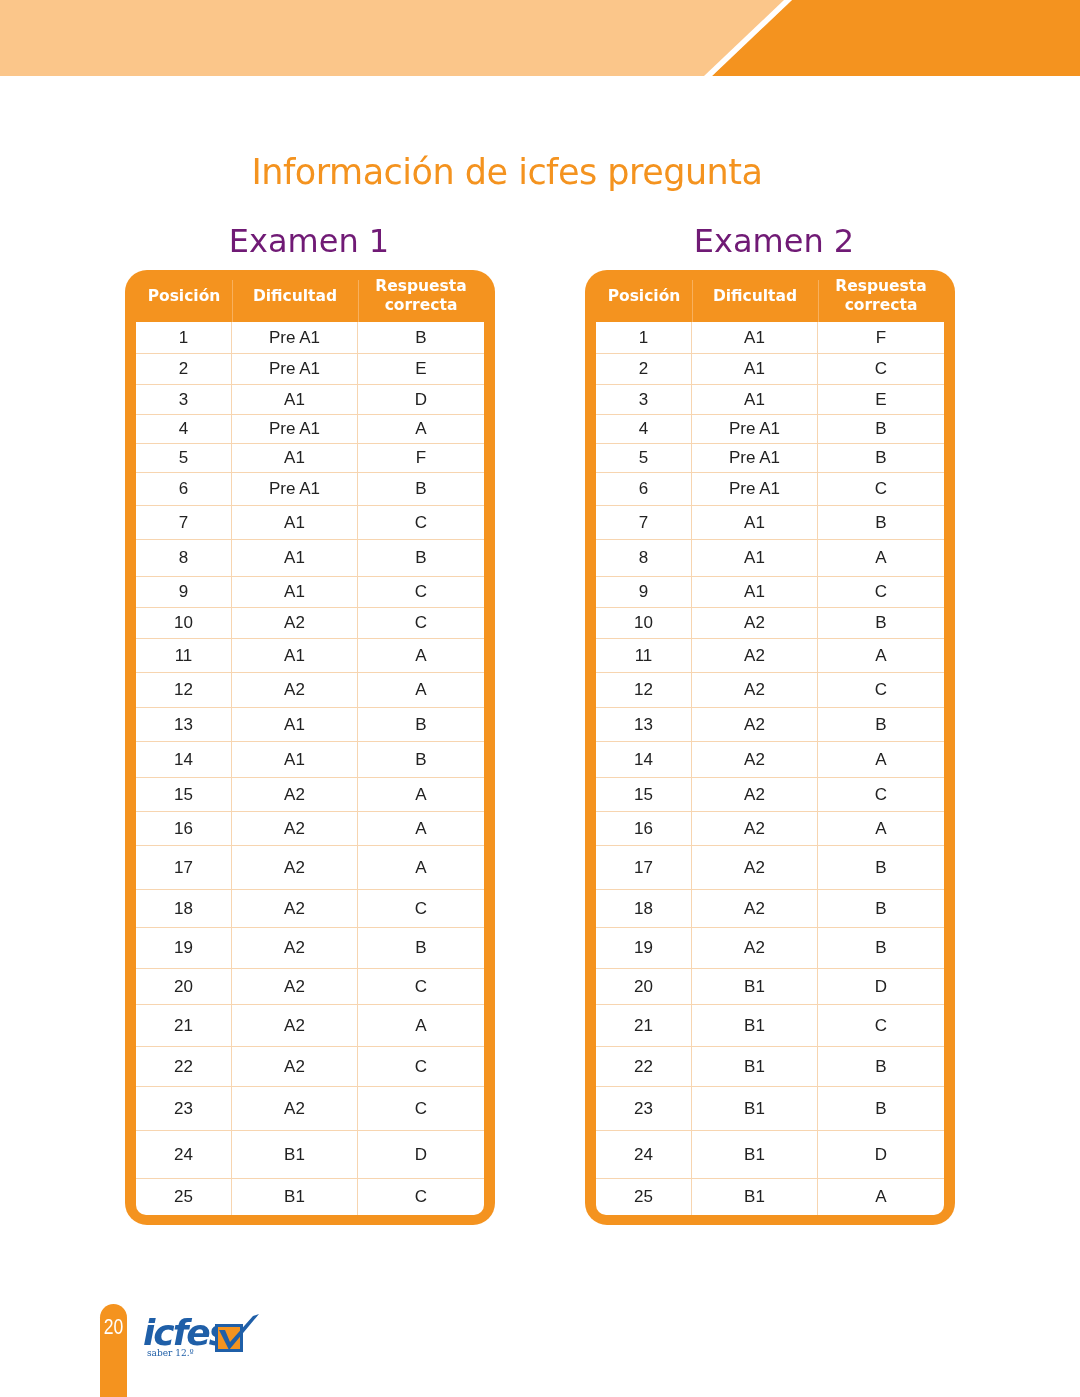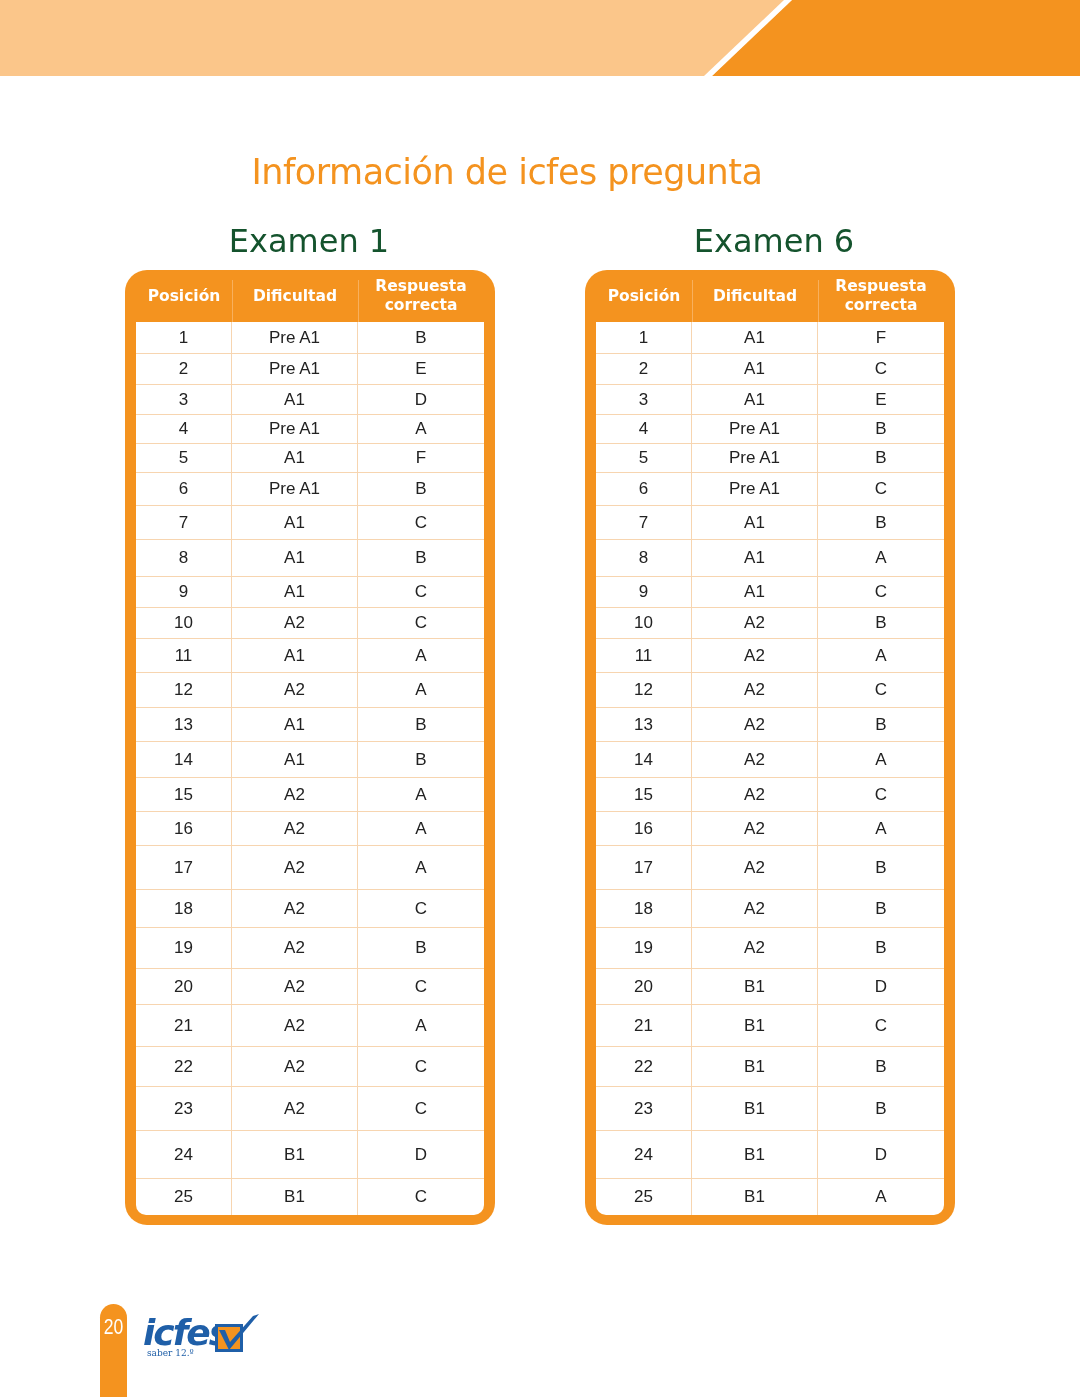--- a/index.html
+++ b/index.html
@@ -3,21 +3,21 @@
 <meta charset="utf-8">
 <style>
   html, body { margin:0; padding:0; }
   body { width:1080px; height:1397px; position:relative; background:#ffffff; overflow:hidden; font-family:"Liberation Sans", sans-serif; }
   .banner { position:absolute; left:0; top:0; width:1080px; height:76px; background:#fbc68a; }
   .banner-dark { position:absolute; left:0; top:0; width:1080px; height:76px; background:#f4931f;
     clip-path: polygon(792px 0, 1080px 0, 1080px 76px, 712px 76px); }
   .banner-gap { position:absolute; left:0; top:0; width:1080px; height:76px; background:#ffffff;
     clip-path: polygon(784px 0, 792px 0, 712px 76px, 704px 76px); }
   .page-title { position:absolute; left:0; top:152px; width:1014px; text-align:center; font-size:35px; color:#f4931f; font-family:"DejaVu Sans", sans-serif; font-weight:normal; letter-spacing:-0.5px; }
-  .exam-title { position:absolute; top:222px; font-size:32px; color:#14532d; font-family:"DejaVu Sans", sans-serif; text-align:center; width:370px; }
+  .exam-title { position:absolute; top:222px; font-size:32px; color:#701a75; font-family:"DejaVu Sans", sans-serif; text-align:center; width:370px; }
   .table-wrap { position:absolute; top:270px; width:370px; height:955px; background:#f4931f; border-radius:22px; }
   .thead { position:absolute; left:0; top:0; width:370px; height:52px; }
   .th { position:absolute; top:0; height:52px; display:flex; align-items:center; justify-content:center; text-align:center; color:#ffffff; font-weight:bold; font-size:15.5px; line-height:19px; font-family:"DejaVu Sans", sans-serif; }
   .th-sep { position:absolute; top:10px; width:1px; height:42px; background:#f8b05d; }
   .tbody { position:absolute; left:11px; top:52px; width:348px; height:893px; background:#ffffff; border-radius:0 0 10px 10px; overflow:hidden; }
   .row { position:absolute; left:0; width:348px; border-top:1px solid #f7d5b0; box-sizing:border-box; }
   .row:first-child { border-top:none; }
   .cell { position:absolute; top:0; height:100%; display:flex; align-items:center; justify-content:center; font-size:17px; color:#222222; }
   .c1 { left:0; width:95px; }
   .c2 { left:96px; width:125px; }
@@ -34,21 +34,21 @@
 </head>
 <body>
 
 <div class="banner"></div>
 <div class="banner-dark"></div>
 <div class="banner-gap"></div>
 
 <div class="page-title">Información de icfes pregunta</div>
 
 <div class="exam-title" style="left:124px;">Examen 1</div>
-<div class="exam-title" style="left:589px;">Examen 6</div>
+<div class="exam-title" style="left:589px;">Examen 2</div>
 
 <div class="table-wrap" id="t0" style="left:125px;">
     <div class="thead">
       <div class="th" style="left: 11px; width: 96px;">Posición</div>
       <div class="th" style="left: 107px; width: 126px;">Dificultad</div>
       <div class="th-sep" style="left: 107px;"></div>
       <div class="th" style="left: 233px; width: 126px;">
         <div>
           <div>Respuesta</div>
           <div>correcta</div>

